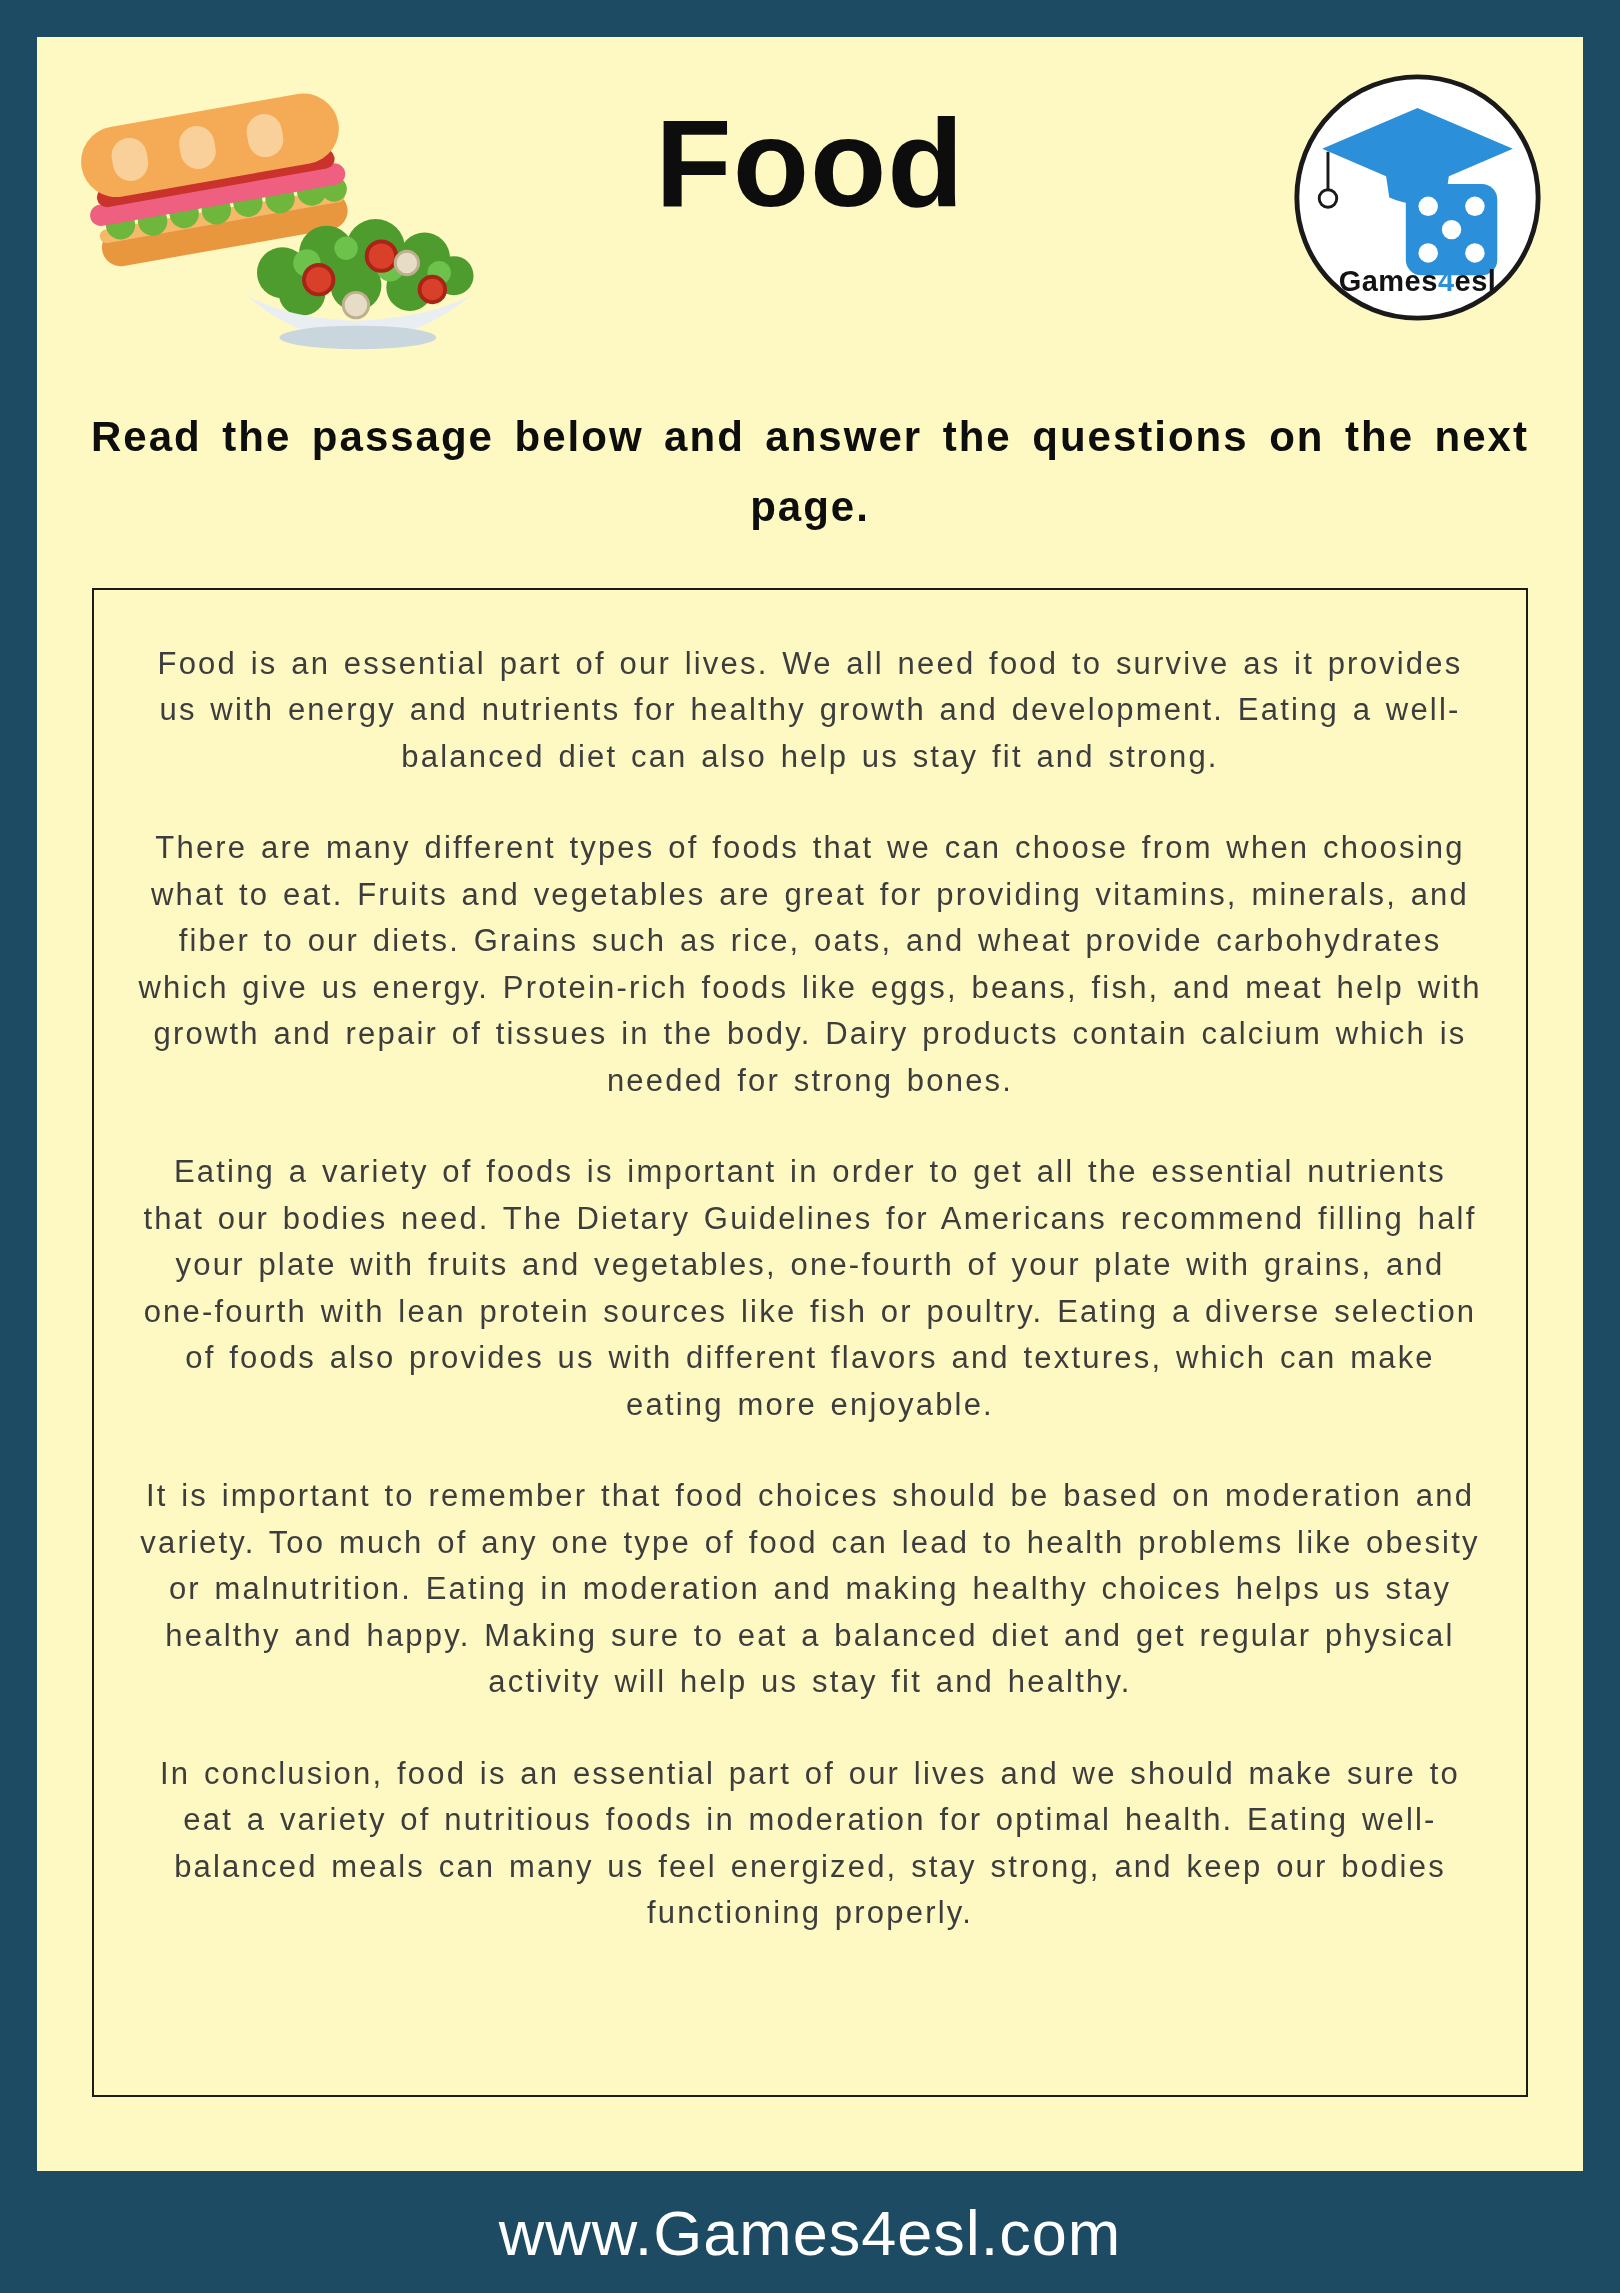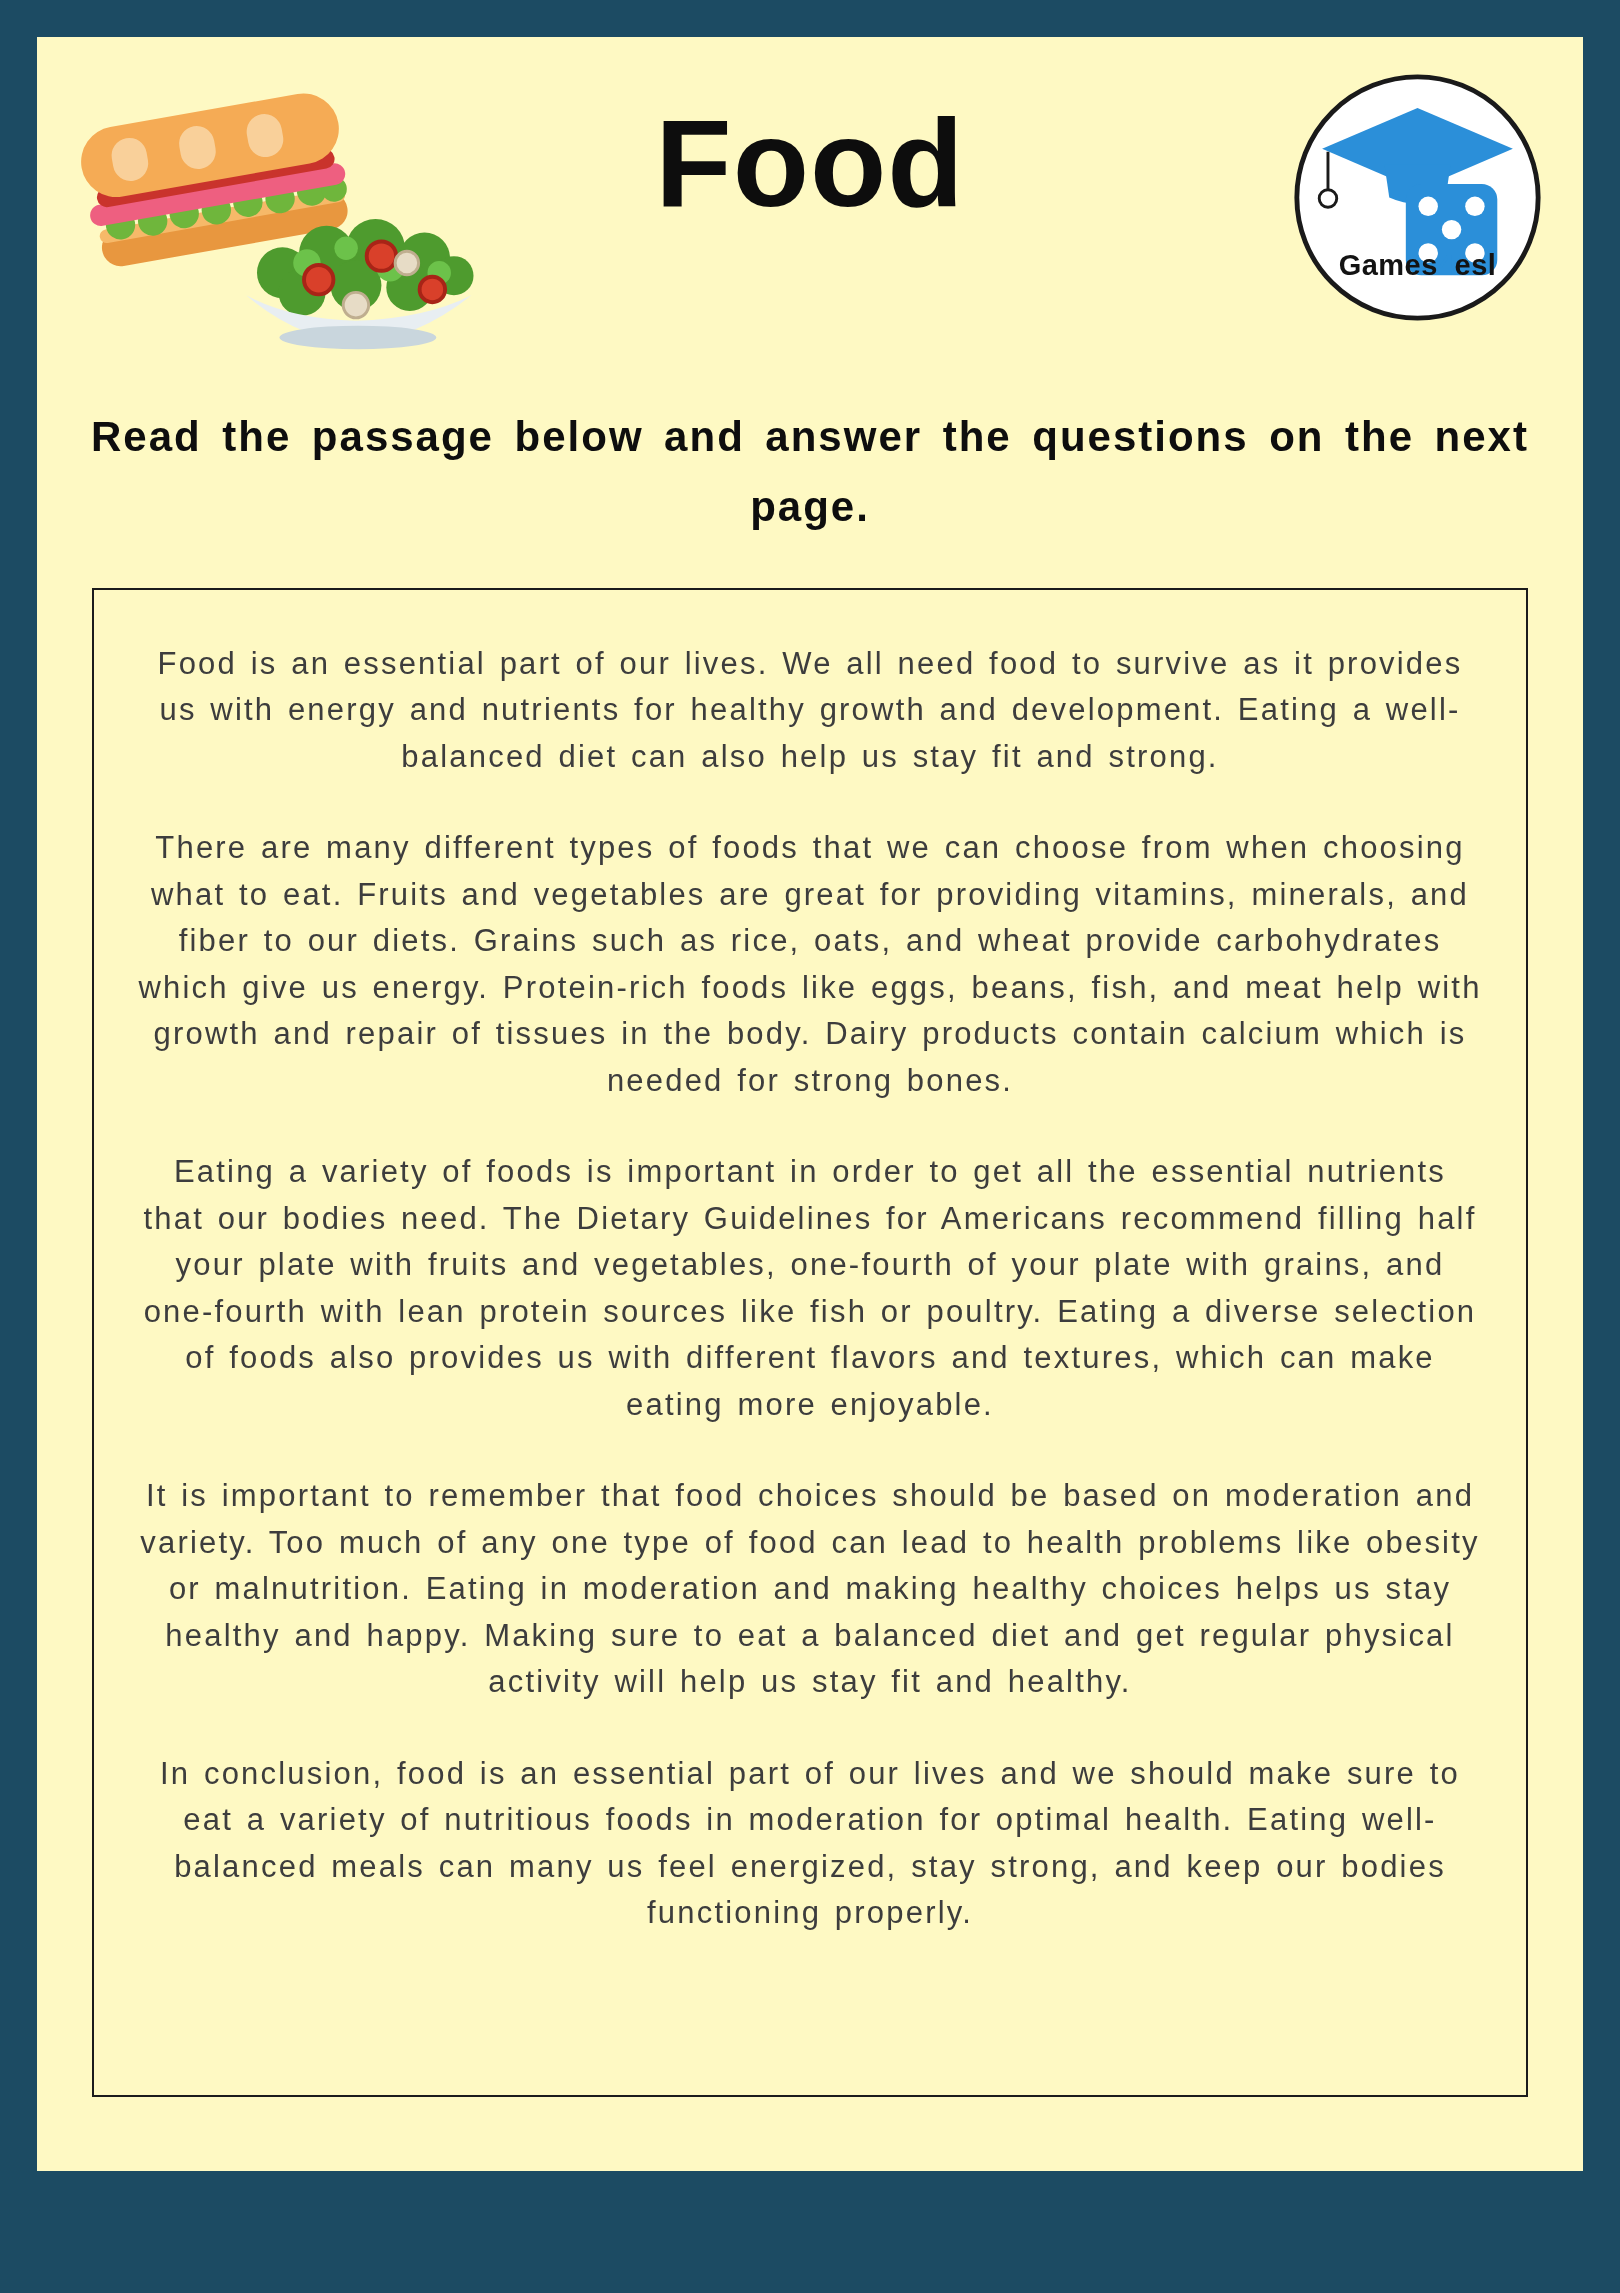--- a/index.html
+++ b/index.html
@@ -30,21 +30,21 @@
     font-size:125px;
     font-weight:bold;
     color:#0d0d0d;
     letter-spacing:1px;
   }
   .logo {
     position:absolute; right:39px; top:34px;
     width:253px; height:253px;
   }
   .logo-text {
-    position:absolute; left:0; right:0; top:178px;
+    position:absolute; left:0; right:0; top:194px;
     text-align:center;
     font-size:29px; font-weight:bold; color:#131313;
     letter-spacing:0.5px;
   }
   .logo-text .blue { color:#2b8fd9; }
 
   
   .instruction {
     margin:27.4px auto 0;
     max-width:1441px;
@@ -184,14 +184,17 @@
     <div class="passage-box">
       <p>Food is an essential part of our lives. We all need food to survive as it provides us with energy and nutrients for healthy growth and development. Eating a well-balanced diet can also help us stay fit and strong.</p>
       <p>There are many different types of foods that we can choose from when choosing what to eat. Fruits and vegetables are great for providing vitamins, minerals, and fiber to our diets. Grains such as rice, oats, and wheat provide carbohydrates which give us energy. Protein-rich foods like eggs, beans, fish, and meat help with growth and repair of tissues in the body. Dairy products contain calcium which is needed for strong bones.</p>
       <p>Eating a variety of foods is important in order to get all the essential nutrients that our bodies need. The Dietary Guidelines for Americans recommend filling half your plate with fruits and vegetables, one-fourth of your plate with grains, and one-fourth with lean protein sources like fish or poultry. Eating a diverse selection of foods also provides us with different flavors and textures, which can make eating more enjoyable.</p>
       <p>It is important to remember that food choices should be based on moderation and variety. Too much of any one type of food can lead to health problems like obesity or malnutrition. Eating in moderation and making healthy choices helps us stay healthy and happy. Making sure to eat a balanced diet and get regular physical activity will help us stay fit and healthy.</p>
       <p>In conclusion, food is an essential part of our lives and we should make sure to eat a variety of nutritious foods in moderation for optimal health. Eating well-balanced meals can many us feel energized, stay strong, and keep our bodies functioning properly.</p>
     </div>
 
   </div>
 
+  <div class="footer">
+    <span>www.Games4esl.com</span>
+  </div>
 </div>
 
 
 </body></html>

